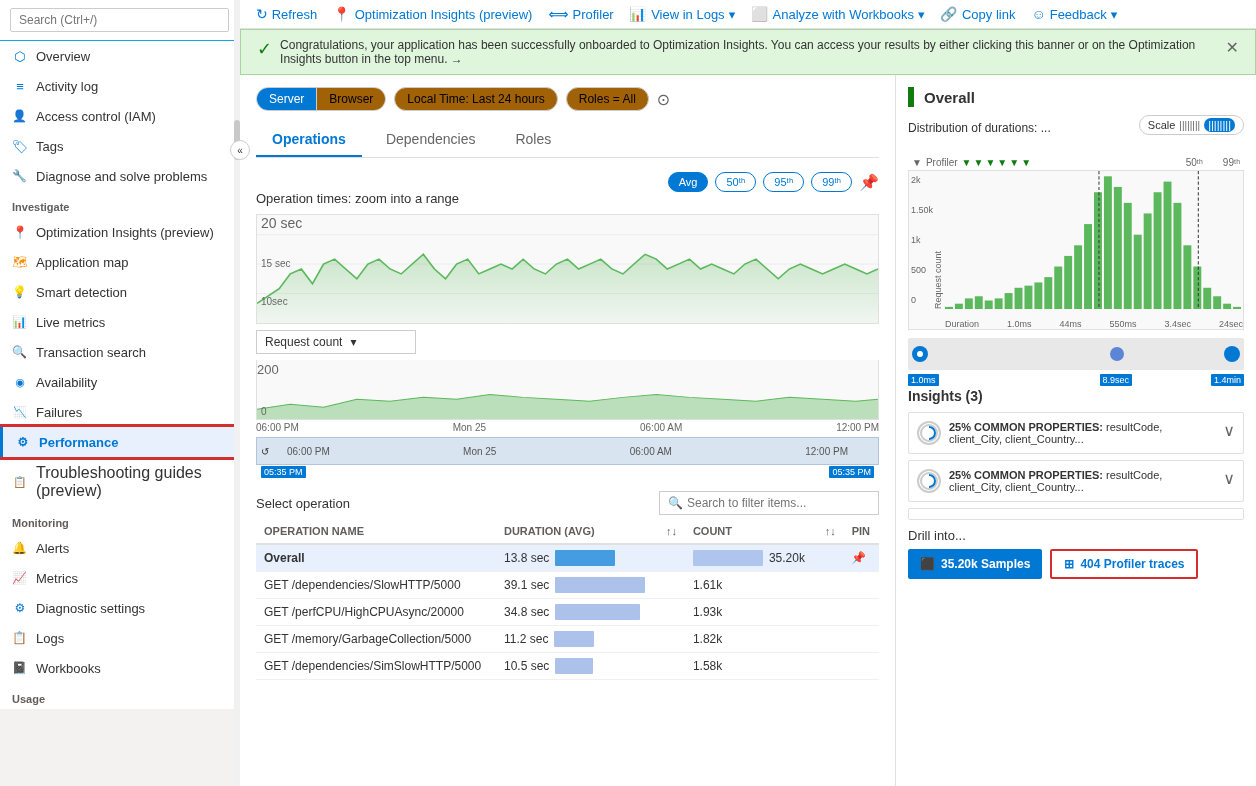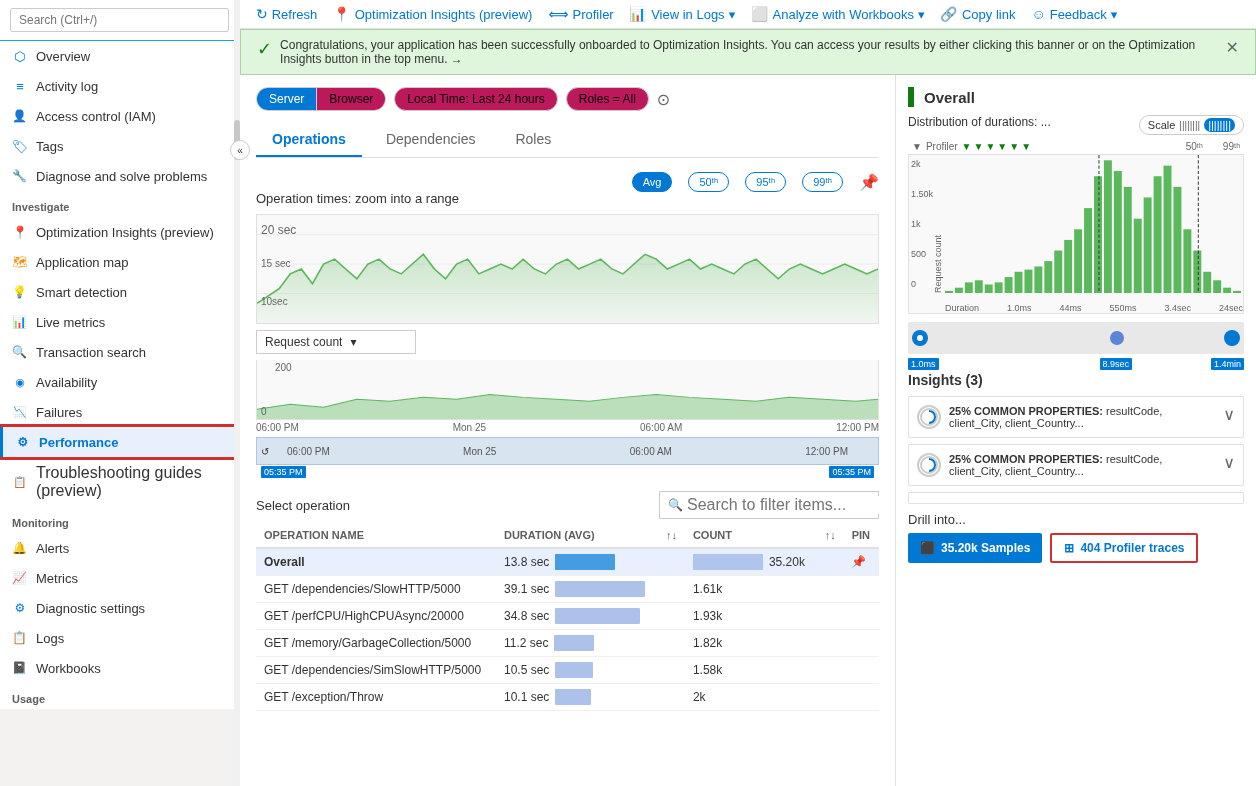--- a/index.html
+++ b/index.html
@@ -30,43 +30,43 @@
     .content-area { flex: 1; display: flex; overflow: hidden; }
 
     
     .left-panel { flex: 1; padding: 12px 16px; overflow-y: auto; border-right: 1px solid #e0e0e0; background: #fff; }
 
     
     .right-panel { width: 360px; padding: 12px; overflow-y: auto; background: #fff; flex-shrink: 0; }
 
     
     .filter-bar { display: flex; align-items: center; gap: 8px; margin-bottom: 12px; }
-    .filter-btn { border: 1px solid #ccc; border-radius: 14px; padding: 4px 12px; font-size: 12px; cursor: pointer; background: #be185d; }
+    .filter-btn { border: 1px solid #ccc; border-radius: 14px; padding: 4px 12px; font-size: 12px; cursor: pointer; background: #a16207; }
     .filter-btn.active { background: #0078d4; color: #fff; border-color: #0078d4; }
     .filter-group { display: flex; border: 1px solid #ccc; border-radius: 14px; overflow: hidden; }
     .filter-group .filter-btn { border: none; border-radius: 0; border-right: 1px solid #ccc; }
     .filter-group .filter-btn:last-child { border-right: none; }
 
     
     .tabs { display: flex; gap: 8px; margin-bottom: 0; border-bottom: 1px solid #e0e0e0; }
     .tab { padding: 8px 16px; cursor: pointer; font-size: 14px; color: #666; }
     .tab.active { color: #0078d4; border-bottom: 2px solid #0078d4; font-weight: 600; }
 
     
     .chart-header { display: flex; align-items: center; justify-content: space-between; margin-bottom: 8px; }
     .chart-title { font-size: 13px; color: #333; margin-top: 33px; }
-    .chart-btns { display: flex; align-items: center; gap: 16px; }
+    .chart-btns { display: flex; align-items: center; gap: 7px; }
     .chart-btn { padding: 3px 10px; border: 1px solid #ccc; border-radius: 12px; font-size: 11px; cursor: pointer; background: #fff; }
     .chart-btn.active { background: #0078d4; color: #fff; border-color: #0078d4; }
     .chart-btn.outlined { border: 1px solid #0078d4; color: #0078d4; border-radius: 12px; padding: 3px 10px; font-size: 11px; background: #fff; }
     .pin-btn { background: none; border: none; cursor: pointer; font-size: 16px; color: #666; }
 
     
     .main-chart { background: #f9f9f9; border: 1px solid #e0e0e0; height: 110px; margin-bottom: 0; position: relative; overflow: hidden; }
-    .chart-y-label { position: absolute; left: 4px; top: 8px; font-size: 12px; color: #666; }
+    .chart-y-label { position: absolute; left: 4px; top: 0; font-size: 14px; color: #666; }
     .chart-y-label-2 { position: absolute; left: 4px; top: 40%; font-size: 10px; color: #666; }
     .chart-svg { width: 100%; height: 100%; }
 
     
     .request-chart { background: #f9f9f9; border: 1px solid #e0e0e0; border-top: none; height: 60px; position: relative; }
     
     
     .dropdown-container { margin: 6px 0; }
     .dropdown { border: 1px solid #ccc; padding: 4px 8px; font-size: 12px; background: #fff; cursor: pointer; display: flex; align-items: center; gap: 8px; width: 160px; }
 
@@ -80,21 +80,21 @@
     .data-table th { text-align: left; padding: 6px 8px; border-bottom: 2px solid #e0e0e0; font-size: 11px; font-weight: 600; color: #605e5c; white-space: nowrap; }
     .data-table td { padding: 5px 8px; border-bottom: 1px solid #f0f0f0; }
     .data-table tr.selected td { background: #e8f0fe; }
     .duration-bar { display: flex; align-items: center; gap: 6px; }
     .bar { height: 16px; background: #5c85d6; opacity: 0.5; border-radius: 1px; }
     .bar.highlighted { background: #0078d4; opacity: 0.7; }
     .count-bar { height: 16px; background: #5c85d6; opacity: 0.4; border-radius: 1px; }
 
     
     .overall-title { font-size: 15px; font-weight: 600; margin-bottom: 8px; display: flex; align-items: center; gap: 6px; }
-    .distribution-header { font-size: 12px; color: #333; margin-bottom: 4px; display: flex; align-items: flex-start; justify-content: space-between; }
+    .distribution-header { font-size: 12px; color: #333; margin-bottom: 20px; display: flex; align-items: flex-end; justify-content: space-between; }
     .scale-toggle { display: flex; align-items: center; gap: 4px; border: 1px solid #ccc; border-radius: 12px; padding: 2px 8px; font-size: 11px; }
     .scale-icon { font-size: 10px; color: #666; }
     .scale-active { background: #0078d4; color: #fff; border-radius: 10px; padding: 1px 4px; }
 
     .dist-chart { position: relative; height: 160px; background: #f9f9f9; border: 1px solid #e0e0e0; margin-bottom: 8px; }
     .dist-chart svg { width: 100%; height: 100%; }
 
     .profiler-row { display: flex; align-items: center; gap: 4px; font-size: 10px; color: #666; padding: 2px 4px; }
     .profiler-markers { display: flex; gap: 2px; }
     .marker { color: #107c10; }
@@ -318,21 +318,21 @@
         </svg>
       </div>
 
       <div class="dropdown-container">
         <div class="dropdown">
           <span>Request count</span>
           <span>▾</span>
         </div>
       </div>
       <div class="request-chart">
-        <span style="position:absolute; left:18px; top:2px; font-size:10px; color:#666;">200</span>
+        <span style="position:absolute; left:0; top:2px; font-size:13px; color:#666;">200</span>
         <span style="position:absolute; left:4px; bottom:2px; font-size:10px; color:#666;">0</span>
         <svg width="100%" height="100%" viewBox="0 0 560 60" preserveAspectRatio="none">
           <polygon points="0,50 30,45 60,48 90,40 120,42 150,38 180,40 210,35 240,38 270,40 300,42 330,38 360,35 390,38 420,40 450,42 480,38 510,40 540,42 560,40 560,60 0,60" fill="#5cb85c" opacity="0.4"></polygon>
           <polyline points="0,50 30,45 60,48 90,40 120,42 150,38 180,40 210,35 240,38 270,40 300,42 330,38 360,35 390,38 420,40 450,42 480,38 510,40 540,42 560,40" fill="none" stroke="#5cb85c" stroke-width="1"></polyline>
         </svg>
       </div>
 
       <div style="display:flex; justify-content:space-between; font-size:10px; color:#666; margin:2px 0 4px;">
         <span>06:00 PM</span>
         <span>Mon 25</span>
@@ -351,21 +351,21 @@
 
         <div style="position:absolute; left:4px; bottom:-14px; background:#0078d4; color:#fff; font-size:9px; padding:1px 3px; border-radius:1px;">05:35 PM</div>
         <div style="position:absolute; right:4px; bottom:-14px; background:#0078d4; color:#fff; font-size:9px; padding:1px 3px; border-radius:1px;">05:35 PM</div>
       </div>
       <div style="height:16px;"></div>
 
       <div class="table-header">
         <span class="table-title">Select operation</span>
         <div class="search-filter">
           <span style="color:#666;">🔍</span>
-          <input type="text" style="border: none; outline: none; font-size: 16px; flex: 1 1 0%;" placeholder="Search to filter items...">
+          <input type="text" style="border: none; outline: none; font-size: 12px; flex: 1 1 0%;" placeholder="Search to filter items...">
         </div>
       </div>
 
       <table class="data-table">
         <thead>
           <tr>
             <th>OPERATION NAME</th>
             <th>DURATION (AVG)</th>
             <th style="width:16px;">↑↓</th>
             <th>COUNT</th>
@@ -434,33 +434,20 @@
           <tr>
             <td><span>GET /dependencies/SimSlowHTTP/5000</span></td>
             <td>
               <div class="duration-bar">
                 <span>10.5 sec</span>
                 <div class="bar" style="width:38px;"></div>
               </div>
             </td>
             <td></td>
             <td><span>1.58k</span></td>
-            <td></td>
-            <td></td>
-          </tr>
-          <tr>
-            <td><span>GET /exception/Throw</span></td>
-            <td>
-              <div class="duration-bar">
-                <span>10.1 sec</span>
-                <div class="bar" style="width:36px;"></div>
-              </div>
-            </td>
-            <td></td>
-            <td><span>2k</span></td>
             <td></td>
             <td></td>
           </tr>
         </tbody>
       </table>
     </div>
 
     <div class="right-panel">
 
       <div class="overall-title">

